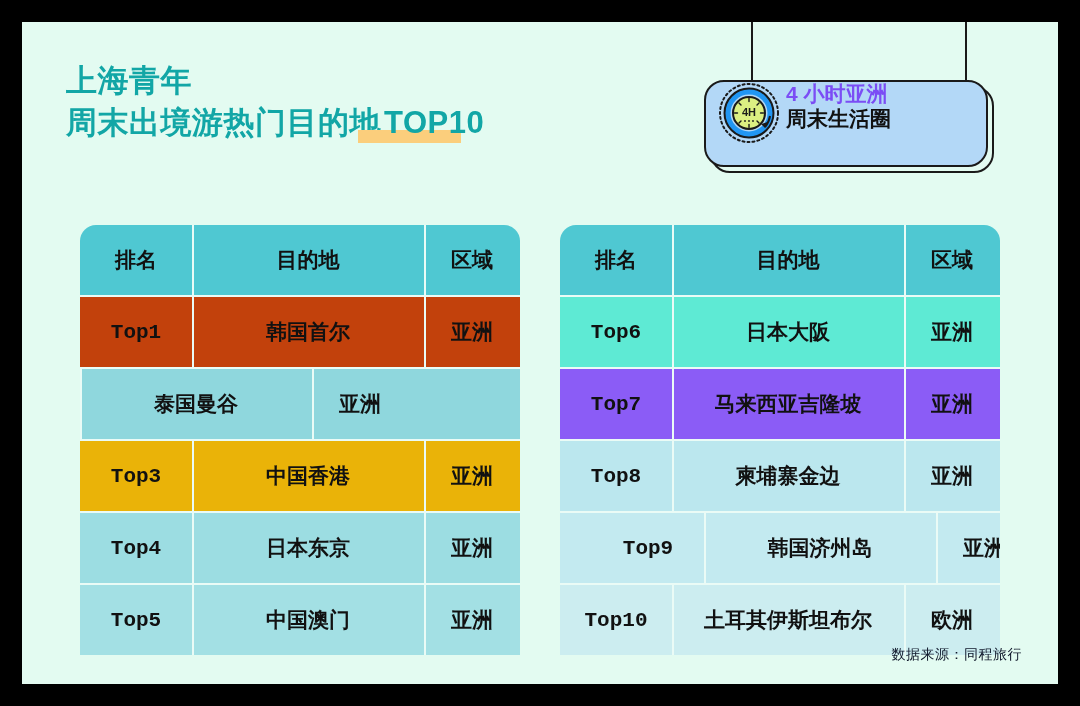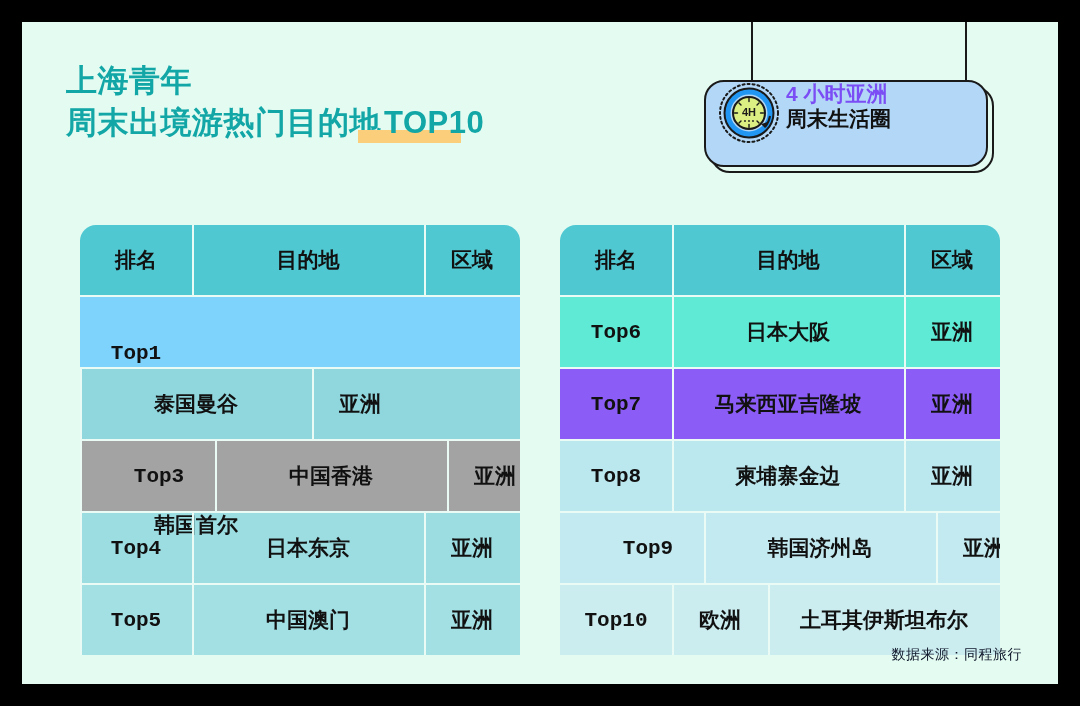--- a/index.html
+++ b/index.html
@@ -239,21 +239,21 @@
         <div class="tcell tcell-dest">
           <span class="divider-v"></span>
           <span>目的地</span>
         </div>
         <div class="tcell tcell-region">
           <span class="divider-v"></span>
           <span>区域</span>
         </div>
       </div>
       <div class="divider-h"></div>
-      <div class="trow tdata-row" style="background: #7dd3fc; flex-direction: column;">
+      <div class="trow tdata-row" style="background: #c2410c;">
         <div class="tcell tcell-rank">
           <span>Top1</span>
         </div>
         <div class="tcell tcell-dest">
           <span class="divider-v"></span>
           <span>韩国首尔</span>
         </div>
         <div class="tcell tcell-region">
           <span class="divider-v"></span>
           <span>亚洲</span>
@@ -264,21 +264,21 @@
         <div class="tcell tcell-dest">
           <span class="divider-v"></span>
           <span>泰国曼谷</span>
         </div>
         <div class="tcell tcell-region">
           <span class="divider-v"></span>
           <span>亚洲</span>
         </div>
       </div>
       <div class="divider-h"></div>
-      <div class="trow tdata-row" style="background: #a3a3a3; padding-left: 23px;">
+      <div class="trow tdata-row" style="background: #eab308;">
         <div class="tcell tcell-rank">
           <span>Top3</span>
         </div>
         <div class="tcell tcell-dest">
           <span class="divider-v"></span>
           <span>中国香港</span>
         </div>
         <div class="tcell tcell-region">
           <span class="divider-v"></span>
           <span>亚洲</span>
@@ -382,26 +382,26 @@
         <div class="tcell tcell-region">
           <span class="divider-v"></span>
           <span>亚洲</span>
         </div>
       </div>
       <div class="divider-h"></div>
       <div class="trow tdata-row" style="background: rgb(204, 237, 240);">
         <div class="tcell tcell-rank">
           <span>Top10</span>
         </div>
+        <div class="tcell tcell-dest">
+          <span class="divider-v"></span>
+          <span>土耳其伊斯坦布尔</span>
+        </div>
         <div class="tcell tcell-region">
           <span class="divider-v"></span>
           <span>欧洲</span>
         </div>
-        <div class="tcell tcell-dest">
-          <span class="divider-v"></span>
-          <span>土耳其伊斯坦布尔</span>
-        </div>
       </div>
     </div>
 
   <div id="footer-source">数据来源：同程旅行</div>
 
 </div>
 
 </body></html>

